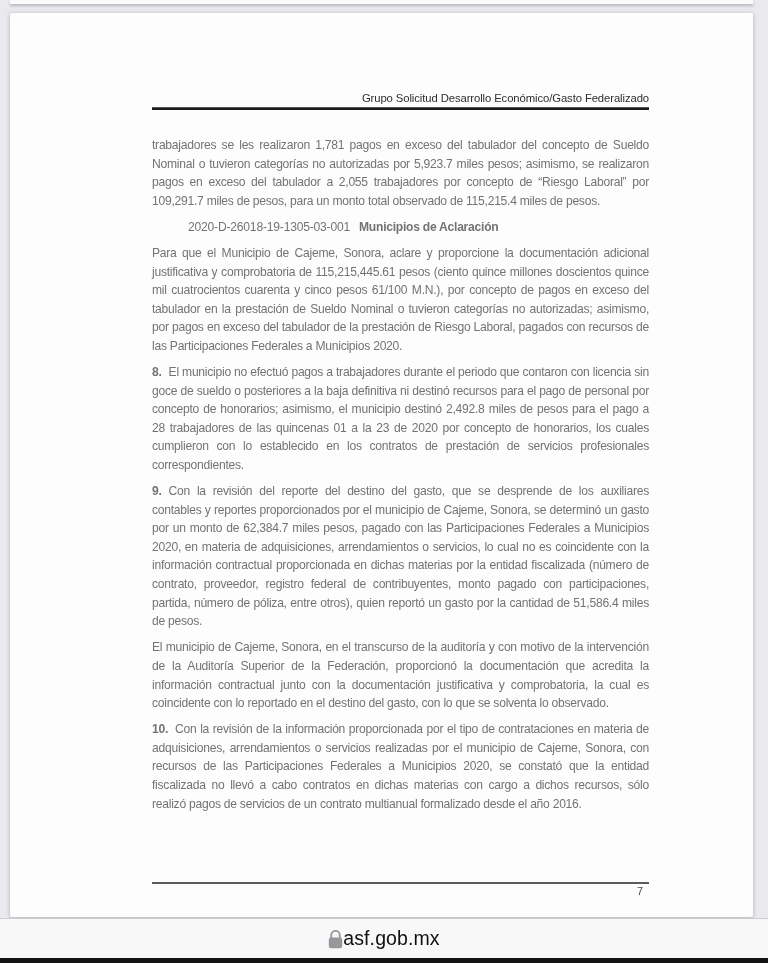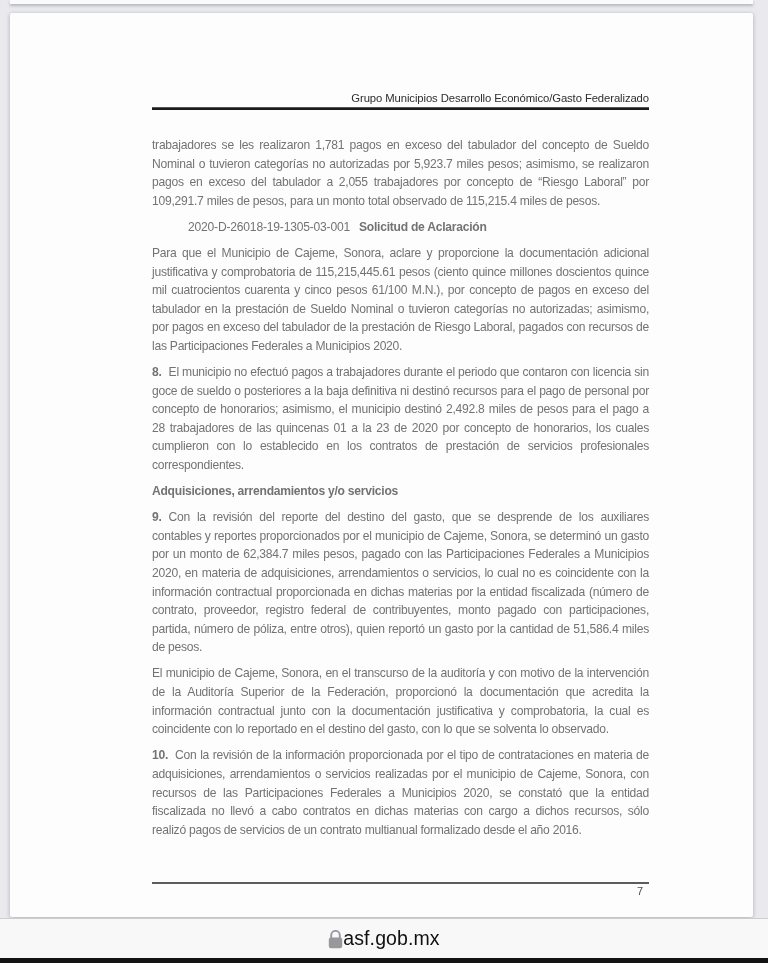--- a/index.html
+++ b/index.html
@@ -107,35 +107,34 @@
   }
 </style>
 </head>
 <body>
 
 <div class="prev-page-edge"></div>
 
 <div class="page">
 
   <div class="doc-header">
-    <span class="running-title">Grupo Municipios Desarrollo Económico/Gasto Federalizado</span>
+    <span class="running-title">Grupo Solicitud Desarrollo Económico/Gasto Federalizado</span>
     <div class="header-rule"></div>
   </div>
 
   <div class="doc-body">
 
     <p>trabajadores se les realizaron 1,781 pagos en exceso del tabulador del concepto de Sueldo Nominal o tuvieron categorías no autorizadas por 5,923.7 miles pesos; asimismo, se realizaron pagos en exceso del tabulador a 2,055 trabajadores por concepto de “Riesgo Laboral” por 109,291.7 miles de pesos, para un monto total observado de 115,215.4 miles de pesos.</p>
 
-    <p class="code-heading"><span class="code">2020-D-26018-19-1305-03-001</span><span class="code-title">Solicitud de Aclaración</span></p>
+    <p class="code-heading"><span class="code">2020-D-26018-19-1305-03-001</span><span class="code-title">Municipios de Aclaración</span></p>
 
     <p>Para que el Municipio de Cajeme, Sonora, aclare y proporcione la documentación adicional justificativa y comprobatoria de 115,215,445.61 pesos (ciento quince millones doscientos quince mil cuatrocientos cuarenta y cinco pesos 61/100 M.N.), por concepto de pagos en exceso del tabulador en la prestación de Sueldo Nominal o tuvieron categorías no autorizadas; asimismo, por pagos en exceso del tabulador de la prestación de Riesgo Laboral, pagados con recursos de las Participaciones Federales a Municipios 2020.</p>
 
     <p><span class="num">8.</span><span>El municipio no efectuó pagos a trabajadores durante el periodo que contaron con licencia sin goce de sueldo o posteriores a la baja definitiva ni destinó recursos para el pago de personal por concepto de honorarios; asimismo, el municipio destinó 2,492.8 miles de pesos para el pago a 28 trabajadores de las quincenas 01 a la 23 de 2020 por concepto de honorarios, los cuales cumplieron con lo establecido en los contratos de prestación de servicios profesionales correspondientes.</span></p>
 
-    <p class="section-heading">Adquisiciones, arrendamientos y/o servicios</p>
 
     <p><span class="num">9.</span><span>Con la revisión del reporte del destino del gasto, que se desprende de los auxiliares contables y reportes proporcionados por el municipio de Cajeme, Sonora, se determinó un gasto por un monto de 62,384.7 miles pesos, pagado con las Participaciones Federales a Municipios 2020, en materia de adquisiciones, arrendamientos o servicios, lo cual no es coincidente con la información contractual proporcionada en dichas materias por la entidad fiscalizada (número de contrato, proveedor, registro federal de contribuyentes, monto pagado con participaciones, partida, número de póliza, entre otros), quien reportó un gasto por la cantidad de 51,586.4 miles de pesos.</span></p>
 
     <p>El municipio de Cajeme, Sonora, en el transcurso de la auditoría y con motivo de la intervención de la Auditoría Superior de la Federación, proporcionó la documentación que acredita la información contractual junto con la documentación justificativa y comprobatoria, la cual es coincidente con lo reportado en el destino del gasto, con lo que se solventa lo observado.</p>
 
     <p><span class="num">10.</span><span>Con la revisión de la información proporcionada por el tipo de contrataciones en materia de adquisiciones, arrendamientos o servicios realizadas por el municipio de Cajeme, Sonora, con recursos de las Participaciones Federales a Municipios 2020, se constató que la entidad fiscalizada no llevó a cabo contratos en dichas materias con cargo a dichos recursos, sólo realizó pagos de servicios de un contrato multianual formalizado desde el año 2016.</span></p>
 
   </div>
 
   <div class="doc-footer">

